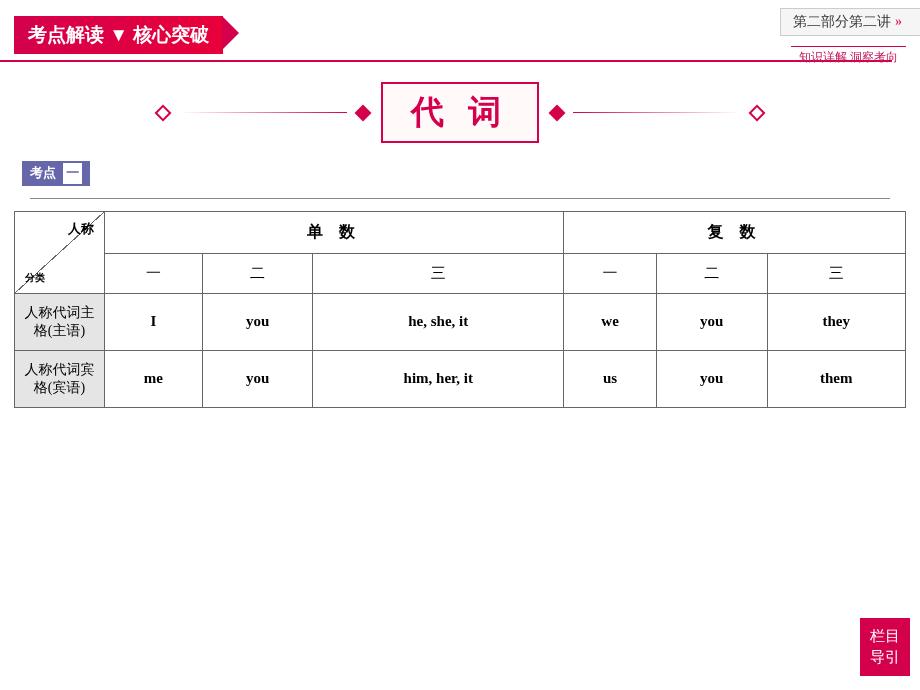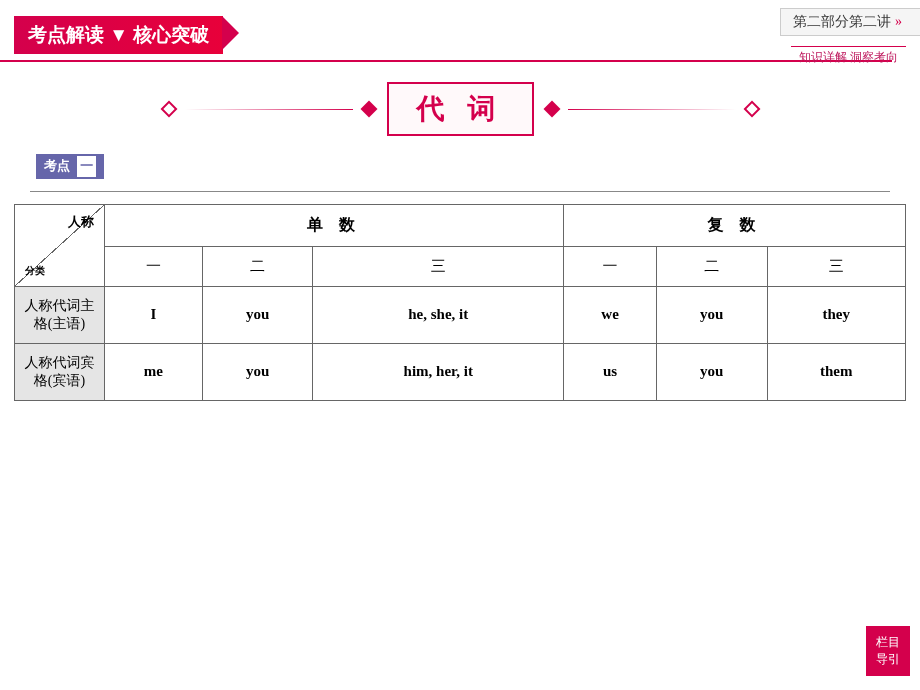--- a/index.html
+++ b/index.html
@@ -85,30 +85,30 @@
       position: absolute;
       right: 0;
       top: -14px;
       font-size: 12px;
       color: #be185d;
       padding: 2px 8px;
       border-top: 1px solid #d4004c;
     }
 
     .title-main {
-      font-size: 28px;
+      font-size: 33px;
       font-weight: bold;
       color: #d4004c;
       font-family: "STKaiti", "KaiTi", serif;
       letter-spacing: 8px;
     }
 
     
     .kaodian-section {
-      padding: 0 36px;
+      padding: 0 22px;
       margin-bottom: 12px;
     }
 
     .kaodian-line {
       font-size: 17px;
       color: #1a237e;
       font-weight: bold;
       line-height: 1.6;
       display: flex;
       align-items: flex-start;
@@ -218,21 +218,21 @@
     }
 
     
     .bottom-right-nav {
       position: absolute;
       bottom: 14px;
       right: 10px;
       background: #d4004c;
       color: #fff;
       padding: 8px 10px;
-      font-size: 12px;
+      font-size: 15px;
       text-align: center;
       line-height: 1.4;
       cursor: pointer;
     }
 
     
     .deco-diamond {
       display: inline-block;
       width: 12px;
       height: 12px;

